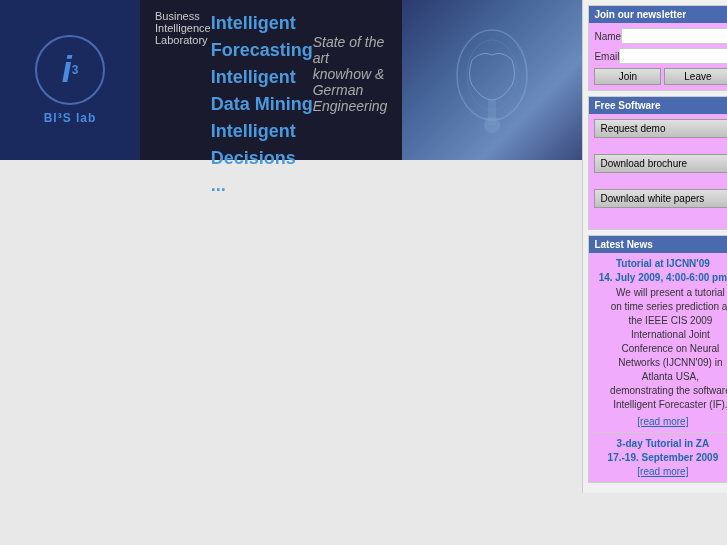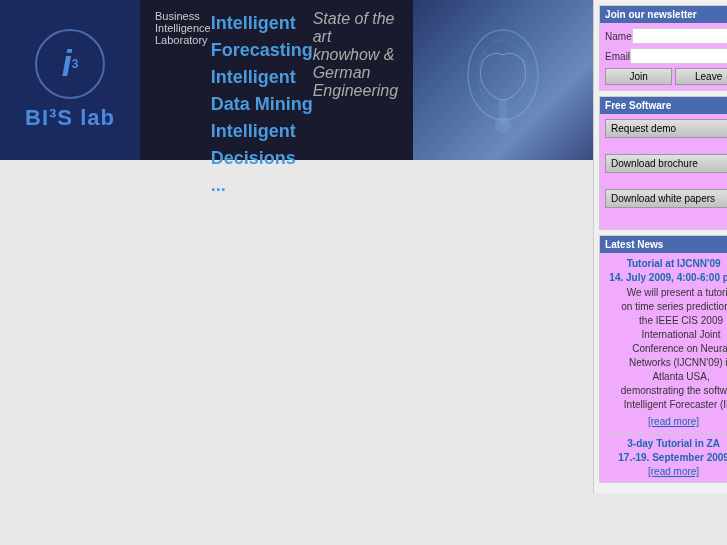--- a/index.html
+++ b/index.html
@@ -4,25 +4,25 @@
   <style>
     * { margin: 0; padding: 0; box-sizing: border-box; }
     body { font-family: Arial, sans-serif; font-size: 11px; background: #e8e8e8; width: 727px; }
 
     
     .header { display: flex; background: #1a1a2e; height: 160px; }
     .logo-area { background: #1a2a5e; width: 140px; min-width: 140px; display: flex; flex-direction: column; align-items: center; justify-content: center; padding: 10px; }
     .logo-circle { width: 70px; height: 70px; border: 2px solid #4a6aaf; border-radius: 50%; display: flex; align-items: center; justify-content: center; background: #1a2a5e; position: relative; margin-bottom: 6px; }
     .logo-i { color: #4a8adf; font-size: 36px; font-style: italic; font-weight: bold; }
     .logo-sup { color: #4a8adf; font-size: 12px; font-weight: bold; vertical-align: super; }
-    .logo-text { color: #4a8adf; font-size: 22px; font-weight: bold; letter-spacing: 1px; }
+    .logo-text { color: #4a8adf; font-size: 12px; font-weight: bold; letter-spacing: 1px; }
     .header-content { flex: 1; padding: 10px 15px; display: flex; justify-content: center; }
     .header-title { color: #cccccc; font-size: 11px; margin-bottom: 8px; }
     .header-tagline { color: #4a9ade; font-size: 18px; font-weight: bold; line-height: 1.5; margin-bottom: 8px; }
-    .header-subtitle { color: #aaaaaa; font-size: 16px; font-style: italic; }
+    .header-subtitle { color: #aaaaaa; font-size: 14px; font-style: italic; margin-top: 24px; }
     .header-image { width: 180px; min-width: 180px; overflow: hidden; position: relative; }
     .header-image-bg { width: 100%; height: 100%; background: linear-gradient(135deg, #2a3a6e 0%, #4a6a9e 40%, #6a8abe 70%, #3a4a7e 100%); display: flex; align-items: center; justify-content: center; }
     .brain-svg { opacity: 0.7; }
 
     
     .right-sidebar { width: 160px; min-width: 160px; background: #f0f0f0; padding: 5px; border-left: 1px solid #ccc; }
     .sidebar-section { background: #f0abfc; border: 1px solid #ccc; margin-bottom: 5px; padding: 5px; }
     .sidebar-section-title { background: #4a6aaf; color: white; font-size: 10px; font-weight: bold; padding: 3px 5px; margin: -5px -5px 5px -5px; }
     .sidebar-field { display: flex; align-items: center; margin-bottom: 4px; font-size: 10px; }
     .sidebar-field label { width: 40px; color: #333; }

